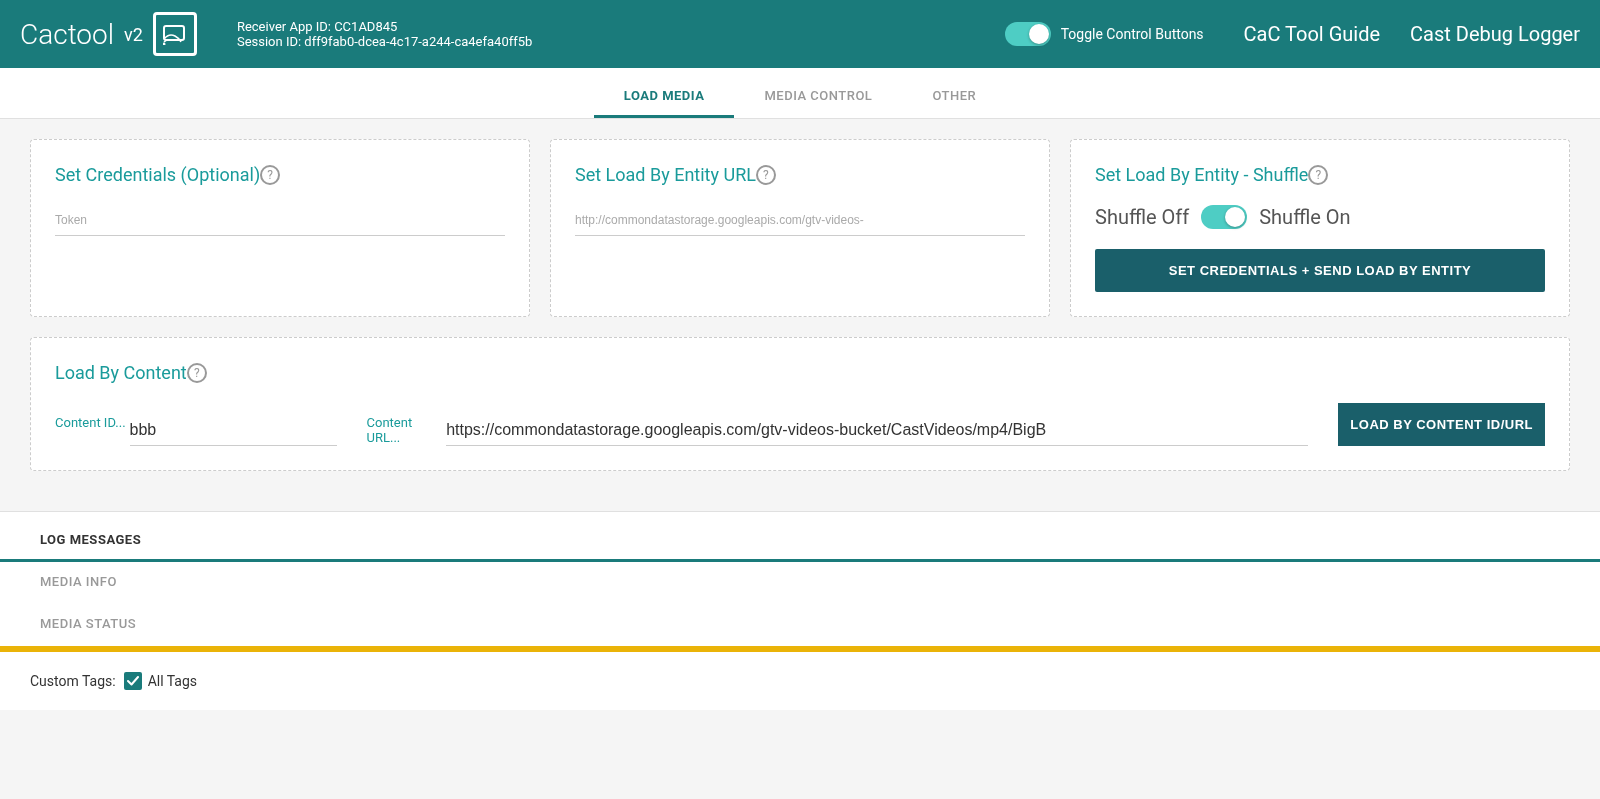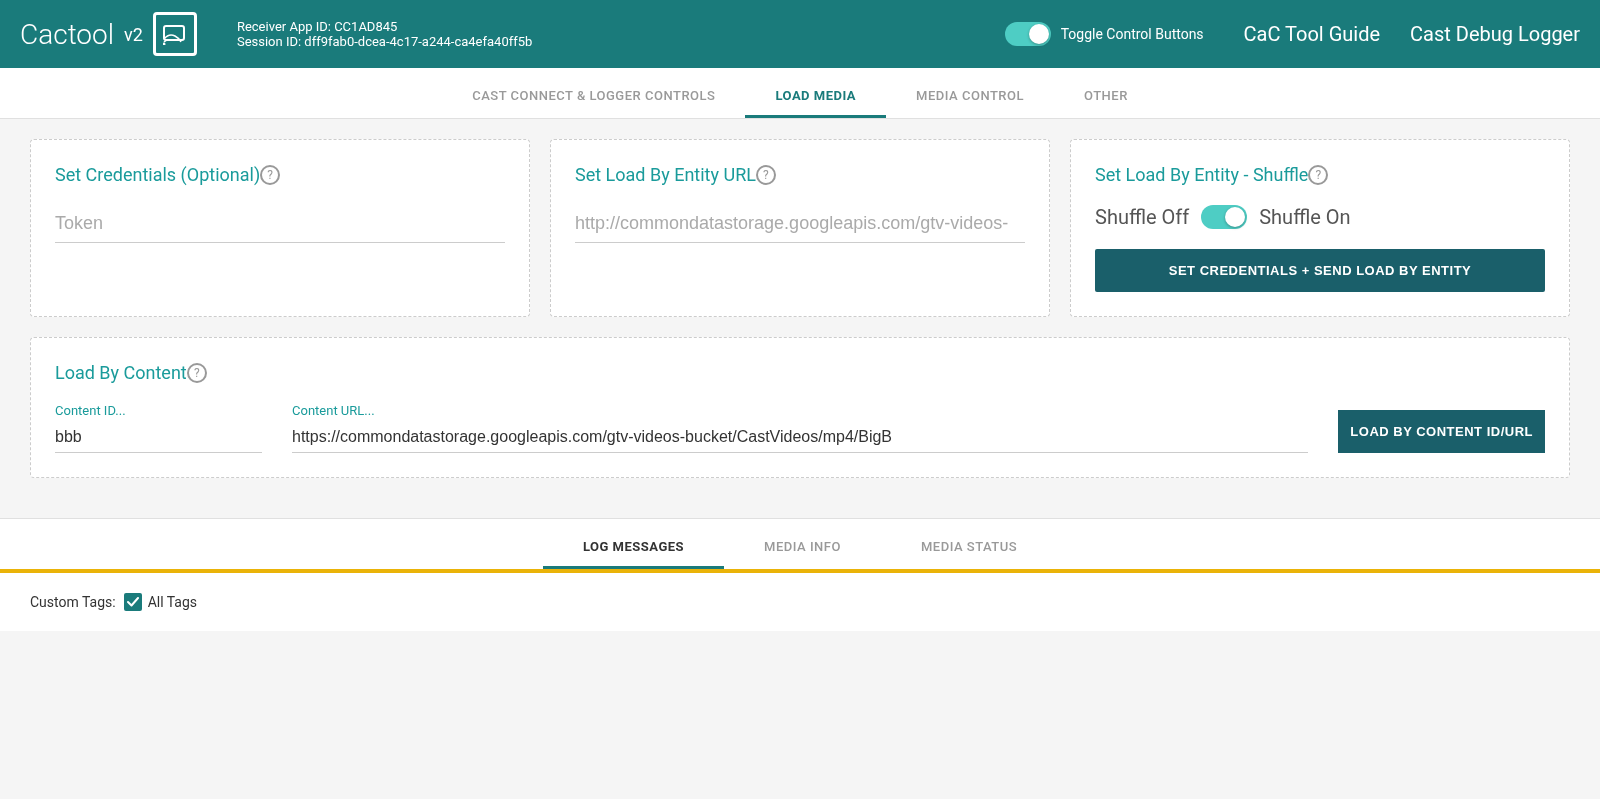--- a/index.html
+++ b/index.html
@@ -154,21 +154,21 @@
     .form-field {
       position: relative;
       margin-bottom: 8px;
     }
 
     .form-input {
       width: 100%;
       border: none;
       border-bottom: 1px solid #ccc;
       padding: 8px 0;
-      font-size: 18px;
+      font-size: 12px;
       color: #555;
       outline: none;
       background: transparent;
     }
 
     .form-input::placeholder {
       color: #aaa;
     }
 
     
@@ -208,21 +208,21 @@
     }
 
     .load-content-fields {
       display: flex;
       align-items: flex-end;
       gap: 30px;
     }
 
     .field-group {
       display: flex;
-      flex-direction: column;
+      flex-direction: row;
       gap: 4px;
     }
 
     .field-label {
       color: #1a9b9b;
       font-size: 13px;
     }
 
     .field-input {
       border: none;
@@ -257,22 +257,23 @@
     
     .bottom-section {
       background: white;
       border-top: 1px solid #e0e0e0;
     }
 
     .bottom-tabs {
       display: flex;
       justify-content: center;
       gap: 0;
-      border-bottom: 4px solid #eab308;
+      border-bottom: 6px solid #eab308;
       padding-top: 8px;
+      flex-direction: column;
     }
 
     .bottom-tab {
       padding: 12px 40px;
       font-size: 13px;
       font-weight: 500;
       color: #999;
       cursor: pointer;
       border-bottom: 3px solid transparent;
       letter-spacing: 0.5px;
@@ -352,21 +353,20 @@
       <span>Toggle Control Buttons</span>
     </div>
 
     <div class="header-nav-links">
       <a class="header-nav-link">CaC Tool Guide</a>
       <a class="header-nav-link">Cast Debug Logger</a>
     </div>
   </div>
 
   <div class="main-tabs">
-    <div class="main-tab">CAST CONNECT &amp; LOGGER CONTROLS</div>
     <div class="main-tab active">LOAD MEDIA</div>
     <div class="main-tab">MEDIA CONTROL</div>
     <div class="main-tab">OTHER</div>
   </div>
 
   <div class="content">
 
     <div class="cards-row">
 
       <div class="card">

